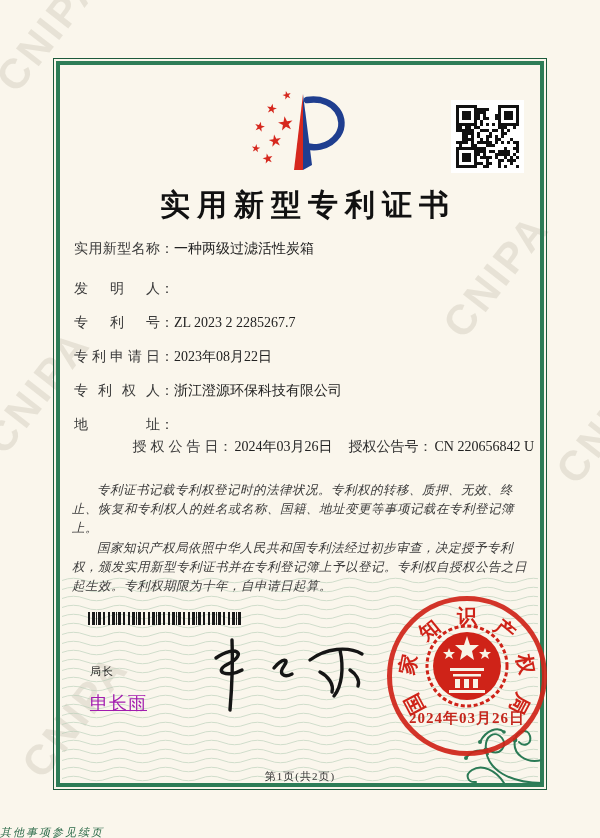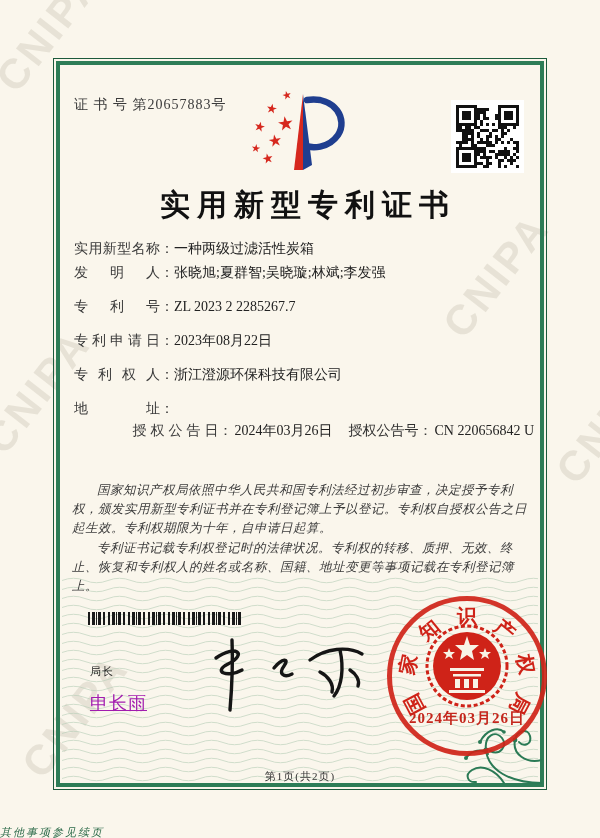--- a/index.html
+++ b/index.html
@@ -57,21 +57,21 @@
   .qr .b { background:#111; }
 
   .title {
     position:absolute; left:8px; top:185px; width:100%; text-align:center;
     font-size:30px; font-weight:bold; letter-spacing:7px; color:#111; z-index:4;
   }
 
   
   .fields { position:absolute; left:74px; top:239px; width:460px; z-index:4; font-size:14px; }
   .frow { display:flex; align-items:flex-start; line-height:19px; margin-bottom:15px; }
-  .frow.first { margin-bottom:5px; }
+  .frow.first { margin-bottom:21px; }
   .frow.addr { margin-bottom:3px; }
   .flabel {
     display:inline-block; width:86px; text-align:justify; text-align-last:justify;
     flex:0 0 86px; color:#3a3a3a;
   }
   .fcolon { flex:0 0 auto; color:#3a3a3a; }
   .fval { display:inline-block; width:378px; color:#222; }
   .grant-row { display:flex; line-height:19px;justify-content:flex-end; }
   .grant-row .pair { display:flex; }
   .grant-row .pair2 { margin-left:16px; }
@@ -153,21 +153,20 @@
     </g>
     <g fill="#2a7a55">
       <circle cx="40" cy="60" r="2.6"></circle>
         <circle cx="69" cy="50" r="2.4"></circle>
       <circle cx="34" cy="52" r="2"></circle>
         <circle cx="20" cy="68" r="2"></circle>
       <circle cx="58" cy="42" r="1.8"></circle>
     </g>
   </svg>
 
-  <div class="cert-no">证 书 号 第20657883号</div>
 
   <div class="logo">
     <span class="star st1">★</span>
     <span class="star st2">★</span>
     <span class="star st3">★</span>
     <span class="star st4">★</span>
     <span class="star st5">★</span>
     <span class="star st6">★</span>
     <span class="star st7">★</span>
     <svg viewBox="0 0 104 84" width="104" height="84" xmlns="http://www.w3.org/2000/svg" style="position:absolute;left:0;top:0;">
@@ -627,21 +626,20 @@
 
   <div class="fields">
     <div class="frow first">
       <span class="flabel">实用新型名称</span>
         <span class="fcolon">：</span>
         <span class="fval">一种两级过滤活性炭箱</span>
     </div>
     <div class="frow">
       <span class="flabel">发明人</span>
         <span class="fcolon">：</span>
-        <span class="fval">张晓旭;夏群智;吴晓璇;林斌;李发强</span>
     </div>
     <div class="frow">
       <span class="flabel">专利号</span>
         <span class="fcolon">：</span>
         <span class="fval">ZL 2023 2 2285267.7</span>
     </div>
     <div class="frow">
       <span class="flabel">专利申请日</span>
         <span class="fcolon">：</span>
         <span class="fval">2023年08月22日</span>
@@ -663,22 +661,22 @@
       </span>
       <span class="pair pair2">
         <span>授权公告号</span>
           <span class="fcolon">：</span>
           <span class="gval">CN 220656842 U</span>
       </span>
     </div>
   </div>
 
   <div class="paras">
+    <p>专利证书记载专利权登记时的法律状况。专利权的转移、质押、无效、终止、恢复和专利权人的姓名或名称、国籍、地址变更等事项记载在专利登记簿上。</p>
     <p>国家知识产权局依照中华人民共和国专利法经过初步审查，决定授予专利权，颁发实用新型专利证书并在专利登记簿上予以登记。专利权自授权公告之日起生效。专利权期限为十年，自申请日起算。</p>
-    <p>专利证书记载专利权登记时的法律状况。专利权的转移、质押、无效、终止、恢复和专利权人的姓名或名称、国籍、地址变更等事项记载在专利登记簿上。</p>
   </div>
 
   <div class="barcode"></div>
 
   <div class="sig-title">局长</div>
   <div class="sig-name">申长雨</div>
   <svg class="signature" viewBox="0 0 190 80" xmlns="http://www.w3.org/2000/svg">
     <g fill="none" stroke="#151515" stroke-width="3.4" stroke-linecap="round">
       <path d="M44,6 C45,28 44,52 42,76"></path>
       <path d="M28,24 C48,10 60,20 40,30 C24,38 40,44 54,36"></path>

